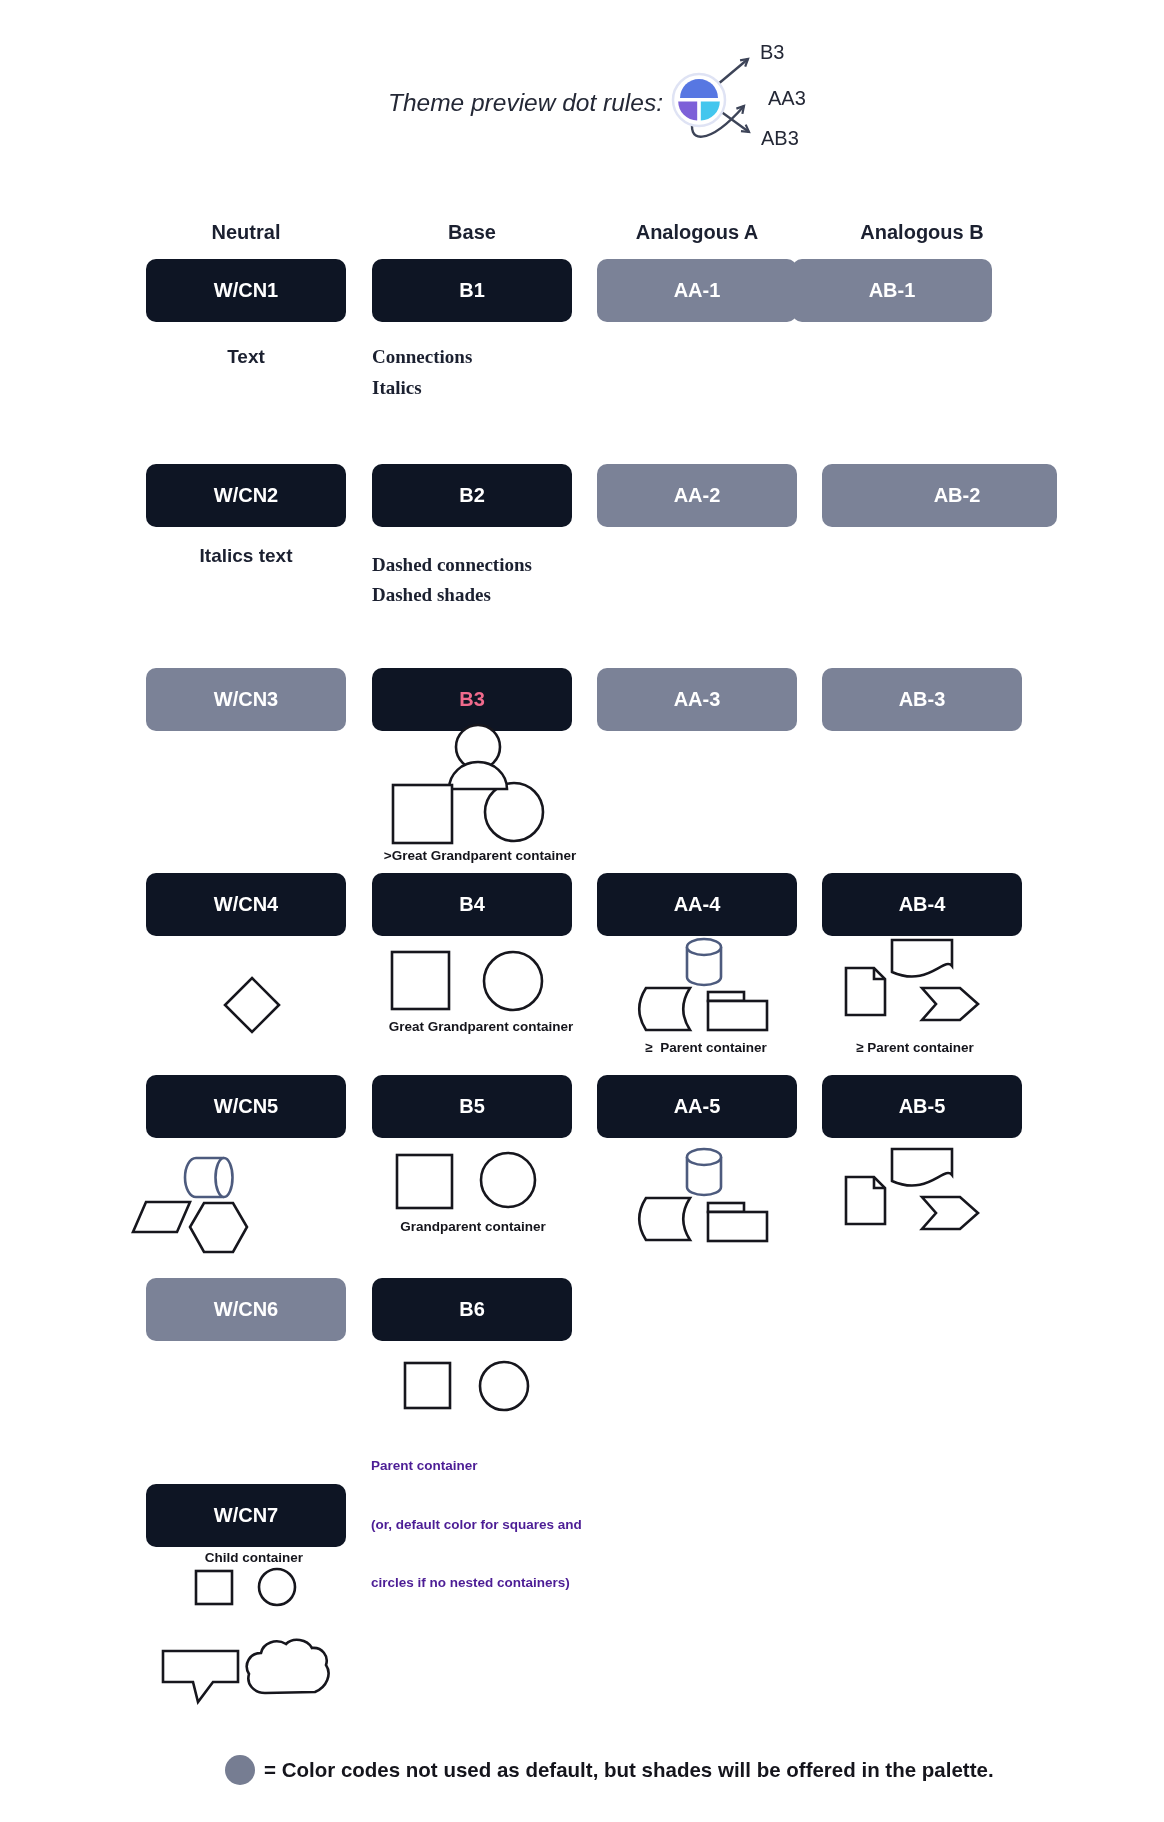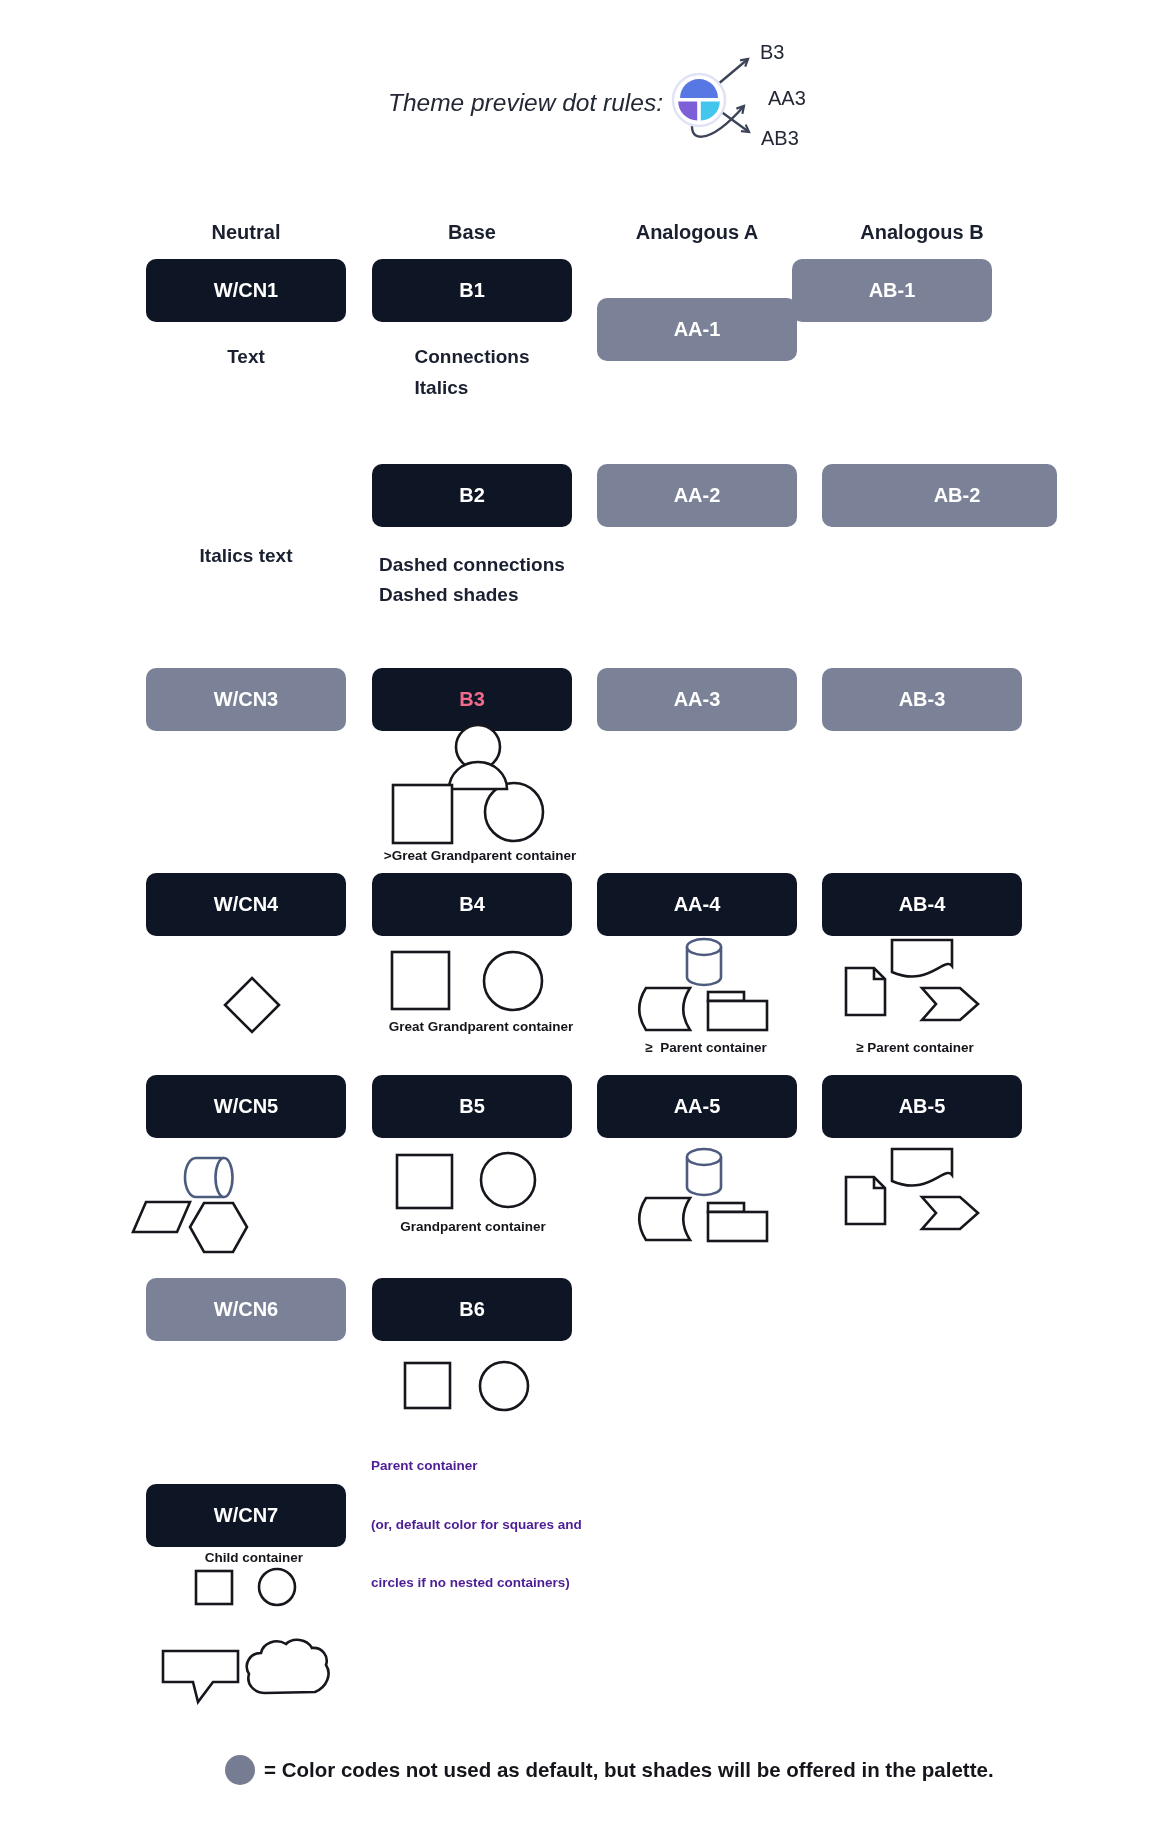--- a/index.html
+++ b/index.html
@@ -12,21 +12,21 @@
            font-size:20px;color:var(--c-ink);}
   .swatch{position:absolute;width:200px;height:63px;border-radius:10px;
           display:flex;align-items:center;justify-content:center;
           font-weight:700;font-size:20px;color:#ffffff;}
   .swatch.dark{background:var(--c-dark);}
   .swatch.gray{background:var(--c-gray);}
   .swatch.pinktext{color:var(--c-pink);}
   .note{position:absolute;width:200px;font-weight:700;font-size:19px;
         line-height:31px;color:var(--c-ink);}
   .note.center{text-align:center;}
-  .note.block{display:flex;flex-direction:column;align-items:center;}
+  .note.block{display:flex;flex-direction:column;align-items:flex-start;font-family:Liberation Serif, serif;}
   .note.block .lines{text-align:left;}
   .caption{position:absolute;transform:translateX(-50%);font-weight:700;
            font-size:13.5px;color:#14141b;white-space:pre;}
   .caption-block{position:absolute;font-weight:700;font-size:13.5px;
                  line-height:19.5px;color:#4c1d95;white-space:pre;}
   .footer-dot{position:absolute;left:225px;top:1755px;width:30px;height:30px;
               border-radius:50%;background:var(--c-note_dot);}
   .footer-text{position:absolute;left:264px;top:1757px;font-weight:700;
                font-size:20.5px;line-height:26px;color:#15151c;}
   svg.overlay{position:absolute;left:0;top:0;pointer-events:none;z-index:5;}
@@ -46,31 +46,32 @@
   <div class="legend-label" style="left:768px;top:86px;">AA3</div>
   <div class="legend-label" style="left:761px;top:126px;">AB3</div>
 
   <div class="colhead" style="left:146px;top:221px;">Neutral</div>
   <div class="colhead" style="left:372px;top:221px;">Base</div>
   <div class="colhead" style="left:597px;top:221px;">Analogous A</div>
   <div class="colhead" style="left:822px;top:221px;">Analogous B</div>
 
   <div class="swatch dark" style="left:146px;top:259px;">W/CN1</div>
   <div class="swatch dark" style="left:372px;top:259px;">B1</div>
-  <div class="swatch gray" style="left:597px;top:259px;margin-top:39px;">AA-1</div>
+  <div class="swatch gray" style="left:597px;top:259px;">AA-1</div>
   <div class="swatch gray" style="left:792px;top:259px;">AB-1</div>
 
   <div class="note center" style="left:146px;top:341px;">Text</div>
   <div class="note block" style="left:372px;top:341px;">
     <div class="lines">
       <div>Connections</div>
       <div>Italics</div>
     </div>
   </div>
 
+  <div class="swatch dark" style="left:146px;top:464px;">W/CN2</div>
   <div class="swatch dark" style="left:372px;top:464px;">B2</div>
   <div class="swatch gray" style="left:597px;top:464px;">AA-2</div>
   <div class="swatch gray" style="left:822px;top:464px;padding-left:35px;">AB-2</div>
 
   <div class="note center" style="left:146px;top:540px;">Italics text</div>
   <div class="note block" style="left:372px;top:550px;line-height:30px;">
     <div class="lines">
       <div>Dashed connections</div>
       <div>Dashed shades</div>
     </div>

